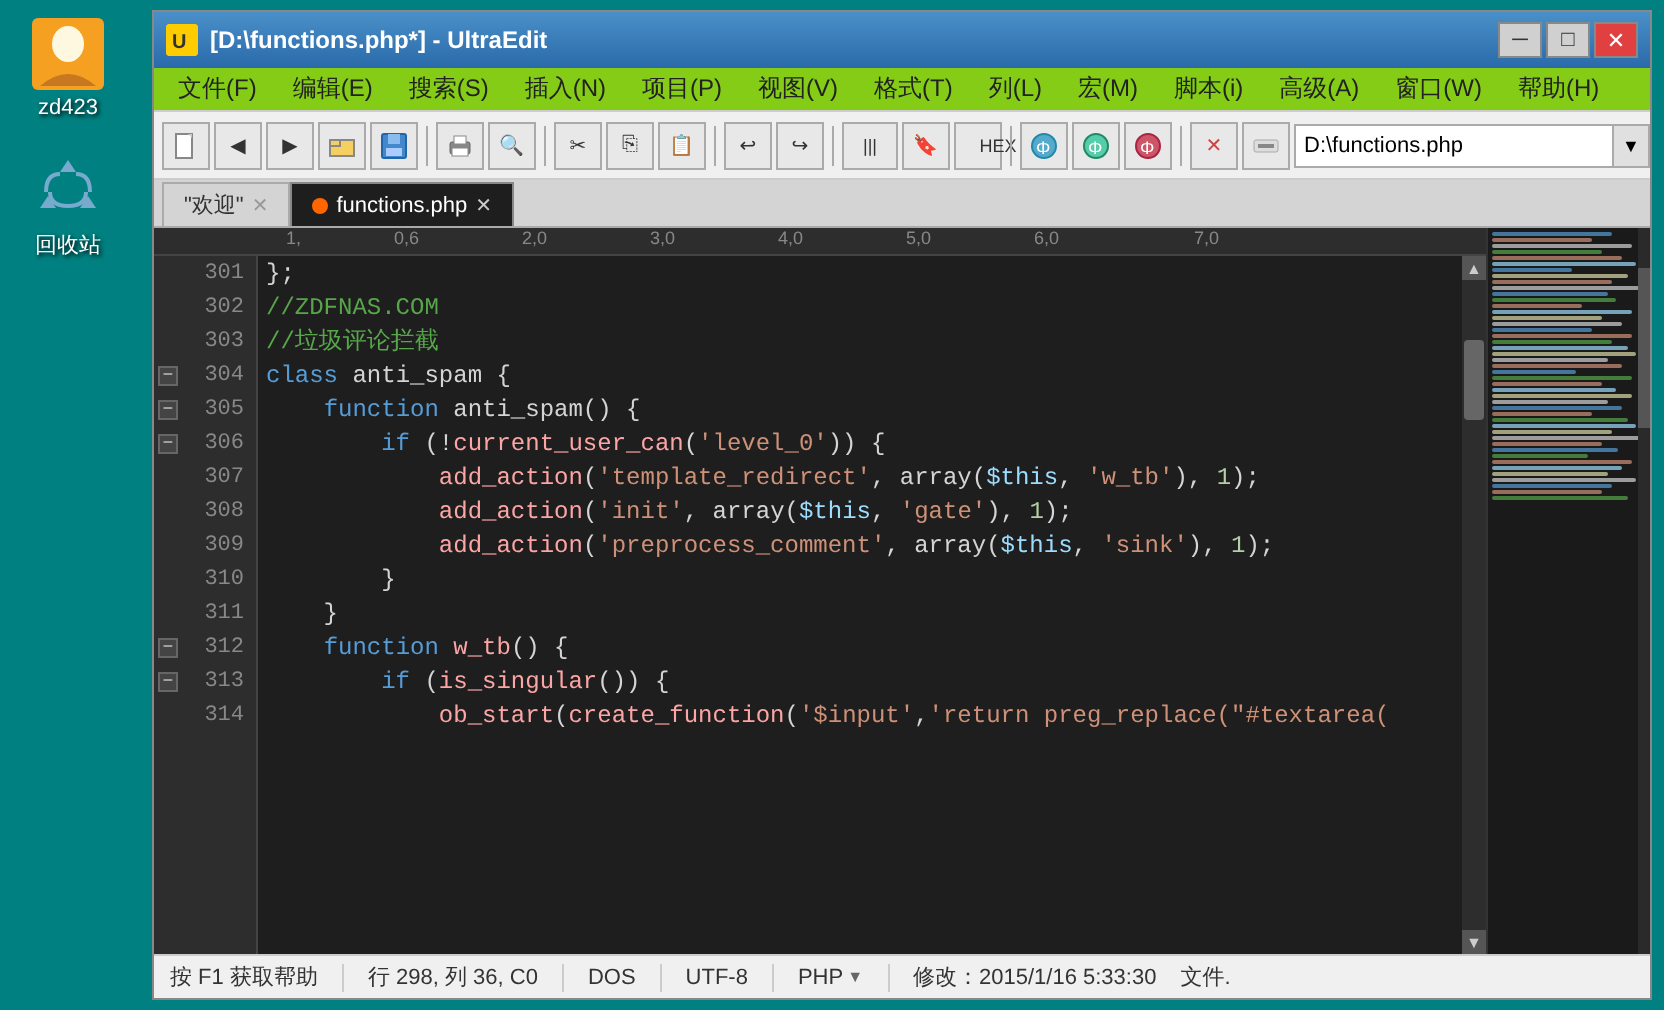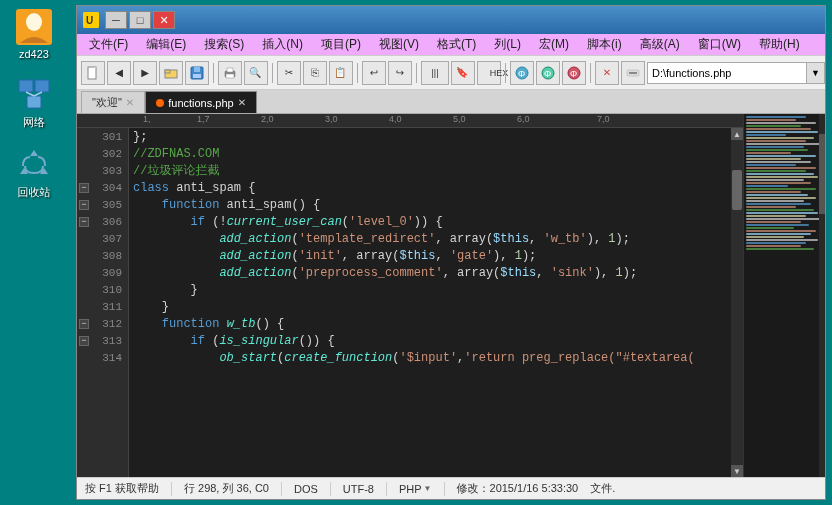--- a/index.html
+++ b/index.html
@@ -94,21 +94,21 @@
       align-items: center;
       justify-content: center;
       font-size: 11px;
       cursor: pointer;
       color: #333;
     }
     .tb-btn.close-btn { background: #e04040; color: white; }
 
     
     .menu-bar {
-      background: #f0abfc;
+      background: #84cc16;
       height: 22px;
       display: flex;
       align-items: center;
       padding: 0 4px;
       border-bottom: 1px solid #ccc;
       flex-shrink: 0;
       gap: 2px;
     }
     .menu-item {
       padding: 2px 8px;
@@ -296,21 +296,21 @@
       align-items: center;
       padding-left: 4px;
       font-size: 12px;
       font-family: 'Courier New', monospace;
       white-space: pre;
       color: #d4d4d4;
     }
 
     
     .kw { color: #569cd6; }      
-    .fn { color: #5eead4; font-style: italic; }       
+    .fn { color: #fca5a5; }       
     .str { color: #ce9178; }      
     .var { color: #9cdcfe; }       
     .comment { color: #57a64a; }  
     .plain { color: #d4d4d4; }
     .num { color: #b5cea8; }
 
     
     .mini-map {
       width: 82px;
       background: #1a1a1a;
@@ -423,30 +423,20 @@
   <div class="desktop-icon">
     <svg class="icon-img" viewBox="0 0 36 36">
       <rect width="36" height="36" rx="3" fill="#f5a020"></rect>
       <ellipse cx="18" cy="13" rx="8" ry="9" fill="#fff8e0"></ellipse>
       <path d="M4 34 Q18 22 32 34" fill="#c87820"></path>
     </svg>
     <span class="icon-label">zd423</span>
   </div>
 
 
-  <div class="desktop-icon">
-    <svg class="icon-img" viewBox="0 0 36 36">
-      <rect x="3" y="4" width="14" height="12" rx="1" fill="#4488cc" stroke="#2266aa" stroke-width="1"></rect>
-      <rect x="19" y="4" width="14" height="12" rx="1" fill="#4488cc" stroke="#2266aa" stroke-width="1"></rect>
-      <rect x="11" y="20" width="14" height="12" rx="1" fill="#66aadd" stroke="#2266aa" stroke-width="1"></rect>
-      <line x1="10" y1="16" x2="18" y2="20" stroke="#aaccee" stroke-width="1.5"></line>
-      <line x1="26" y1="16" x2="18" y2="20" stroke="#aaccee" stroke-width="1.5"></line>
-    </svg>
-    <span class="icon-label">网络</span>
-  </div>
 
   <div class="desktop-icon">
     <svg class="icon-img" viewBox="0 0 36 36">
       <path d="M18 4 L22 10 L14 10 Z" fill="#77aacc"></path>
       <path d="M4 28 L8 22 L12 28 Z" fill="#77aacc"></path>
       <path d="M32 28 L28 22 L24 28 Z" fill="#77aacc"></path>
       <path d="M22 10 Q30 10 30 20 L28 20 Q28 12 22 12 Z" fill="#77aacc"></path>
       <path d="M14 10 Q6 10 6 20 L8 20 Q8 12 14 12 Z" fill="#77aacc"></path>
       <path d="M8 20 Q8 28 18 28 L18 26 Q10 26 10 20 Z" fill="#77aacc"></path>
       <path d="M28 20 Q28 28 18 28 L18 26 Q26 26 26 20 Z" fill="#77aacc"></path>
@@ -457,20 +447,21 @@
 
 <div class="window">
 
   <div class="title-bar">
     <div class="title-bar-icon">
       <svg width="16" height="16" viewBox="0 0 16 16">
         <rect width="16" height="16" fill="#ffcc00" rx="2"></rect>
         <text x="3" y="12" font-size="10" fill="#333" font-weight="bold">U</text>
       </svg>
     </div>
+    <span class="title-bar-text">[D:\functions.php*] - UltraEdit</span>
     <div class="title-bar-buttons">
       <div class="tb-btn">─</div>
       <div class="tb-btn">□</div>
       <div class="tb-btn close-btn">✕</div>
     </div>
   </div>
 
   <div class="menu-bar">
     <span class="menu-item">文件(F)</span>
     <span class="menu-item">编辑(E)</span>
@@ -574,21 +565,21 @@
     </div>
   </div>
 
   <div class="editor-area">
 
     <div class="code-editor">
 
       <div class="ruler">
         <div style="position:relative; width:100%; height:14px;">
           <span style="position:absolute; left:10px; font-size:9px; color:#888;">1,</span>
-          <span style="position:absolute; left:64px; font-size:9px; color:#888;">1,7</span>
+          <span style="position:absolute; left:64px; font-size:9px; color:#888;">0,6</span>
           <span style="position:absolute; left:128px; font-size:9px; color:#888;">2,0</span>
           <span style="position:absolute; left:192px; font-size:9px; color:#888;">3,0</span>
           <span style="position:absolute; left:256px; font-size:9px; color:#888;">4,0</span>
           <span style="position:absolute; left:320px; font-size:9px; color:#888;">5,0</span>
           <span style="position:absolute; left:384px; font-size:9px; color:#888;">6,0</span>
           <span style="position:absolute; left:448px; font-size:9px; color:#888;margin-left:16px;">7,0</span>
         </div>
       </div>
 
       <div class="code-content">

